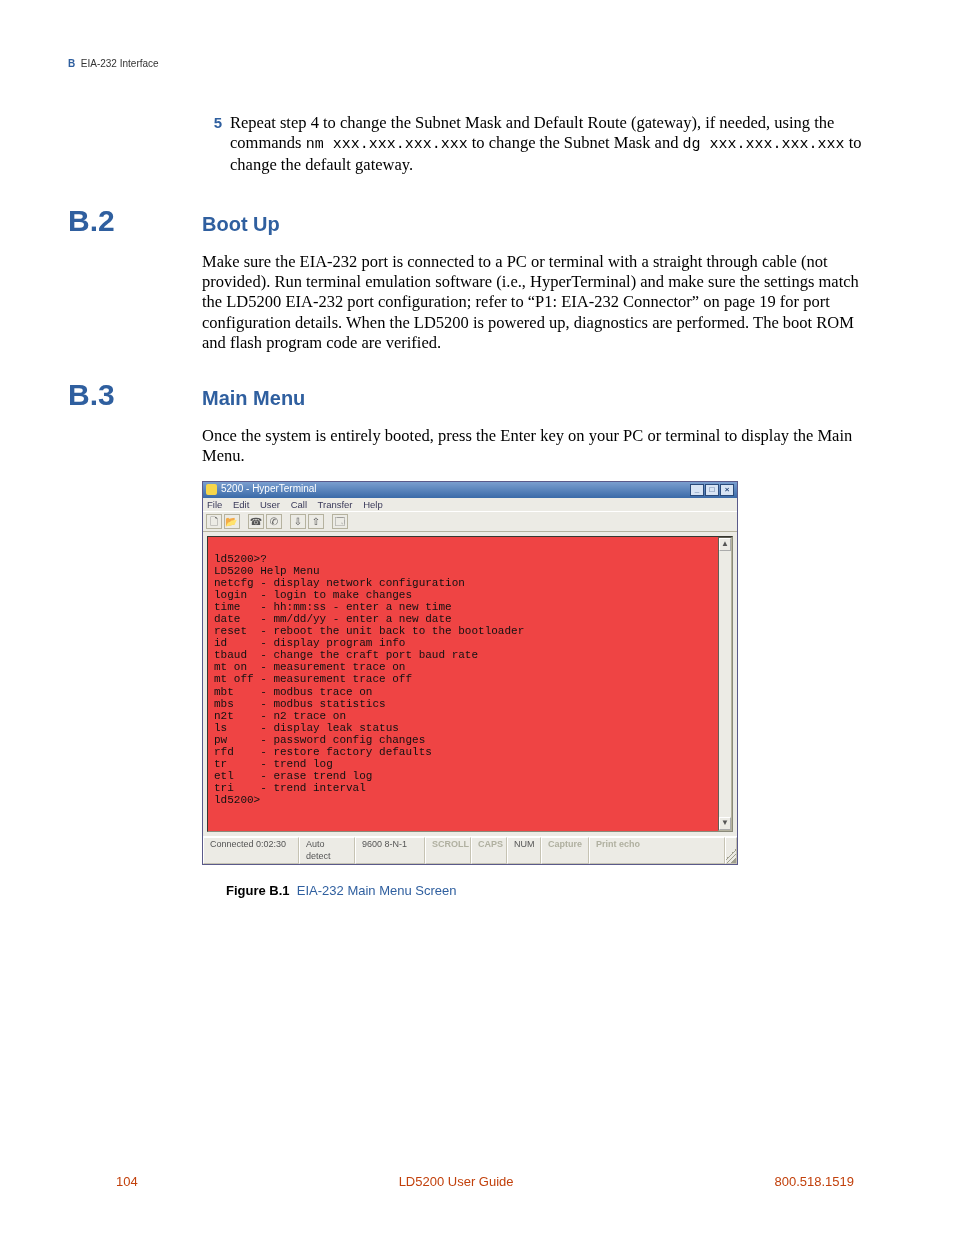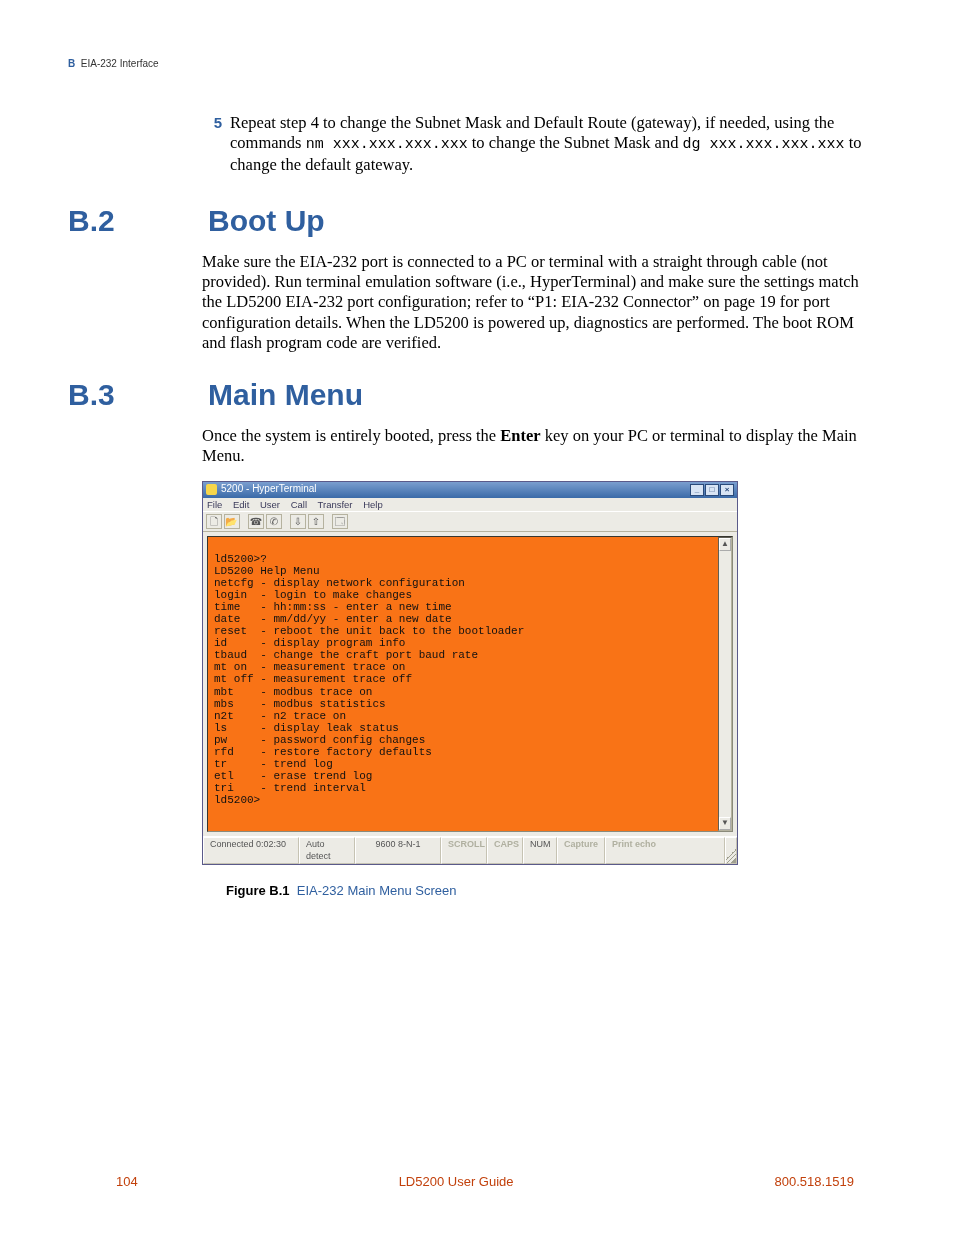--- a/index.html
+++ b/index.html
@@ -46,27 +46,26 @@
   .mono { font-family: "Courier New", monospace; font-size: 15px; }
 
   .section-head {
     display: flex;
     align-items: baseline;
     font-family: Arial, Helvetica, sans-serif;
     font-weight: bold;
     color: #2f5f9f;
     margin-top: 14px;
     margin-bottom: 14px;
-    gap: 6px;
   }
   .section-num { font-size: 30px; width: 134px; flex: 0 0 134px; }
-  .section-title { font-size: 30px; }
+  .section-title { font-size: 20px; }
 
   .para { margin-bottom: 14px; }
-  .bold { font-weight: bold; }
+  .bold { font-weight: normal; }
 
   
   .shot-wrap { margin-top: 10px; }
   .ht-window {
     width: 536px;
     border: 1px solid #5a5a8a;
     background: #ecebe5;
     font-family: Tahoma, Arial, sans-serif;
   }
   .ht-titlebar {
@@ -116,21 +115,21 @@
     font-size: 10px;
     color: #555;
   }
   .ht-tsep { width: 4px; }
   .ht-term-outer {
     background: #ecebe5;
     padding: 4px;
     position: relative;
   }
   .ht-term {
-    background: #f97316;
+    background: #ef4444;
     border: 1px inset #8a8a7a;
     padding: 3px 6px;
     font-family: "Courier New", monospace;
     font-size: 11px;
     line-height: 1.1;
     color: #111;
     white-space: pre;
     height: 296px;
     overflow: hidden;
     position: relative;
@@ -280,21 +279,21 @@
 tri    - trend interval
 ld5200&gt;</div>
         <div class="ht-scrollbar">
           <div class="ht-sarrow">▲</div>
           <div class="ht-sarrow">▼</div>
         </div>
       </div>
       <div class="ht-status">
         <div class="ht-status-cell" style="width:96px;">Connected 0:02:30</div>
         <div class="ht-status-cell" style="width:56px;">Auto detect</div>
-        <div class="ht-status-cell" style="width:86px;text-align:center;">9600 8-N-1</div>
+        <div class="ht-status-cell" style="width:70px;">9600 8-N-1</div>
         <div class="ht-status-cell dim" style="width:46px;">SCROLL</div>
         <div class="ht-status-cell dim" style="width:36px;">CAPS</div>
         <div class="ht-status-cell" style="width:34px;">NUM</div>
         <div class="ht-status-cell dim" style="width:48px;">Capture</div>
         <div class="ht-status-cell dim" style="flex:1;">Print echo</div>
         <div class="ht-resize"></div>
       </div>
     </div>
   </div>
 

